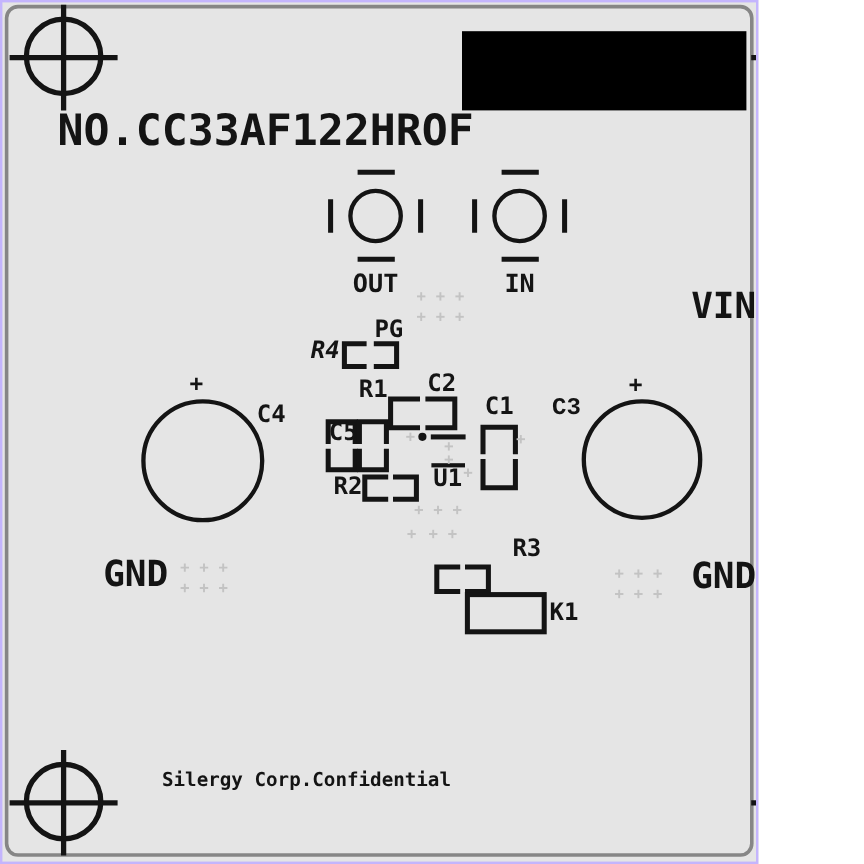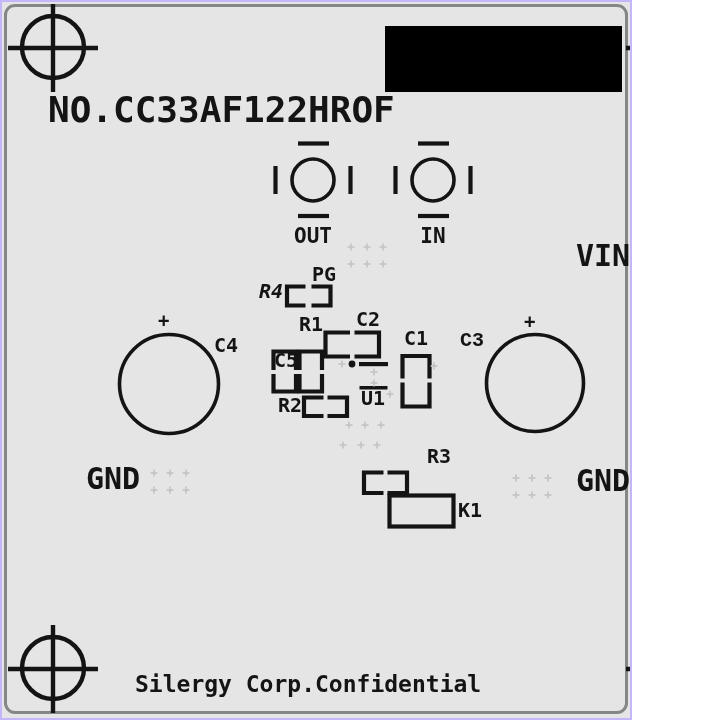--- a/index.html
+++ b/index.html
@@ -22,21 +22,21 @@
   svg.layer{position:absolute;left:0;top:0;}
   .lbl{
     position:absolute;
     color:#141414;
     font-weight:700;
     line-height:1;
     white-space:pre;
   }
   .f36{font-size:36px;}
   .f30{font-size:30px;}
-  .f23{font-size:23px;margin-top:31px;}
+  .f23{font-size:16px;}
   .f21{font-size:21px;}
   .f20{font-size:20px;}
   .f19{font-size:19px;}
   .ctr{transform:translateX(-50%);}
 </style>
 </head>
 <body>
 
 <div id="board">
 

